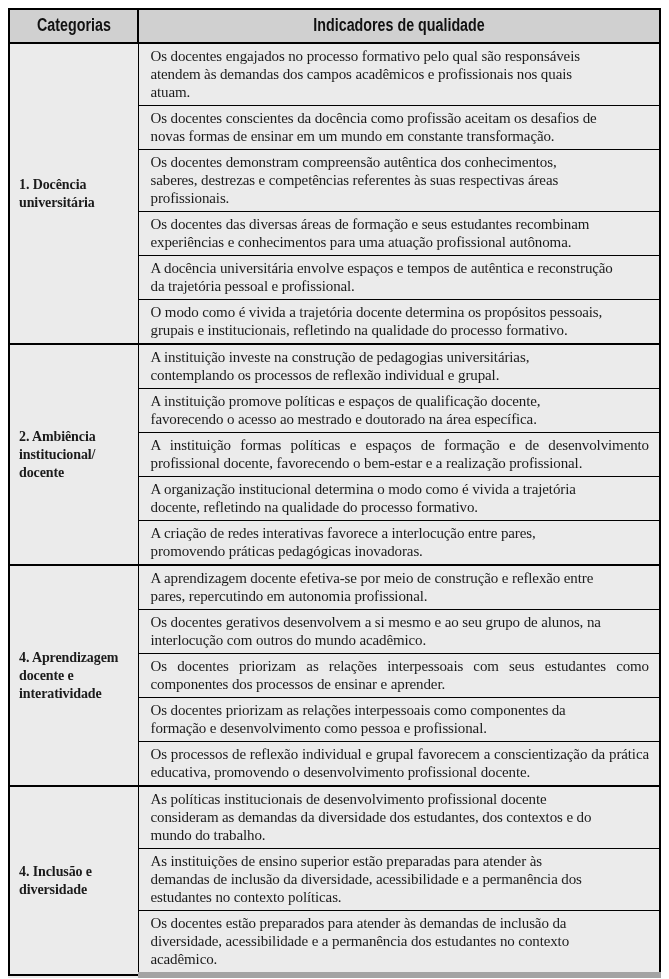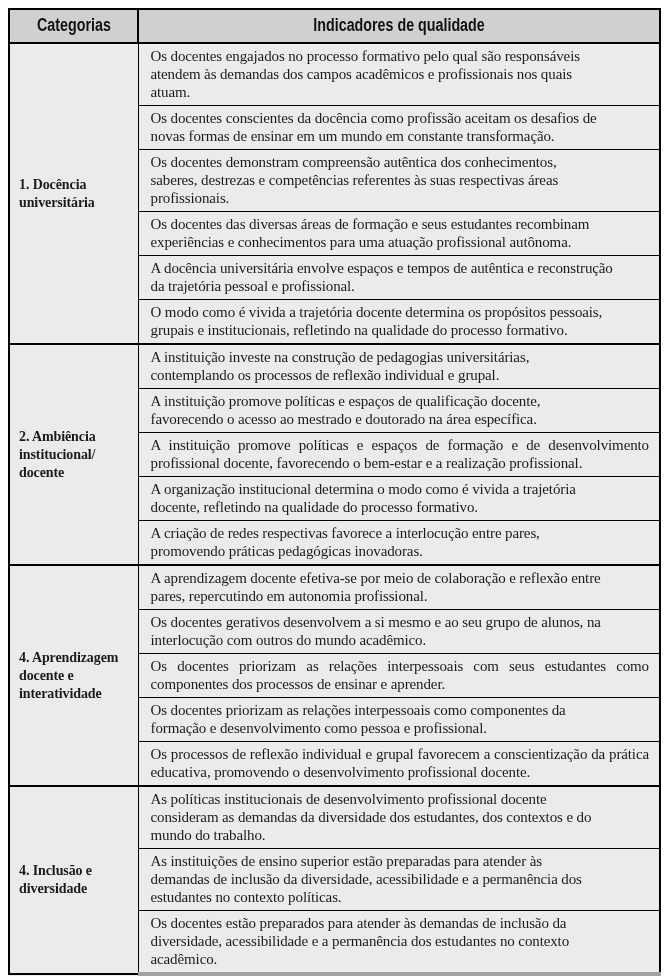--- a/index.html
+++ b/index.html
@@ -69,21 +69,21 @@
     letter-spacing: -0.12px;
     text-align: left;
     border-right: 2px solid #000000;
   }
   td.indicator.justify {
     white-space: normal;
     text-align: justify;
     text-justify: inter-word;
   }
   tr.sec-start td { border-top: 2px solid #000000; }
-  tbody tr:last-child td { border-bottom: 4px solid #a3a3a3; padding-left: 12px; }
+  tbody tr:last-child td { border-bottom: 6px solid #a3a3a3; padding-left: 12px; }
 </style>
 </head>
 <body>
 
 <div class="page">
   <table class="qtable">
     <colgroup>
       <col class="c-cat">
       <col class="c-ind">
     </colgroup>
@@ -131,35 +131,35 @@
 institucional/
 docente</td>
           <td class="indicator">A instituição investe na construção de pedagogias universitárias,
 contemplando os processos de reflexão individual e grupal.</td>
         </tr>
         <tr>
           <td class="indicator">A instituição promove políticas e espaços de qualificação docente,
 favorecendo o acesso ao mestrado e doutorado na área específica.</td>
         </tr>
         <tr>
-          <td class="indicator justify">A instituição promove políticas e espaços de formação e de desenvolvimento profissional docente, favorecendo o bem-estar e a realização profissional.</td>
+          <td class="indicator justify">A instituição formas políticas e espaços de formação e de desenvolvimento profissional docente, favorecendo o bem-estar e a realização profissional.</td>
         </tr>
         <tr>
           <td class="indicator">A organização institucional determina o modo como é vivida a trajetória
 docente, refletindo na qualidade do processo formativo.</td>
         </tr>
         <tr>
-          <td class="indicator">A criação de redes respectivas favorece a interlocução entre pares,
+          <td class="indicator">A criação de redes interativas favorece a interlocução entre pares,
 promovendo práticas pedagógicas inovadoras.</td>
         </tr>
         <tr class="sec-start">
           <td class="category" rowspan="5">4. Aprendizagem
 docente e
 interatividade</td>
-          <td class="indicator">A aprendizagem docente efetiva-se por meio de colaboração e reflexão entre
+          <td class="indicator">A aprendizagem docente efetiva-se por meio de construção e reflexão entre
 pares, repercutindo em autonomia profissional.</td>
         </tr>
         <tr>
           <td class="indicator">Os docentes gerativos desenvolvem a si mesmo e ao seu grupo de alunos, na
 interlocução com outros do mundo acadêmico.</td>
         </tr>
         <tr>
           <td class="indicator justify">Os docentes priorizam as relações interpessoais com seus estudantes como componentes dos processos de ensinar e aprender.</td>
         </tr>
         <tr>

